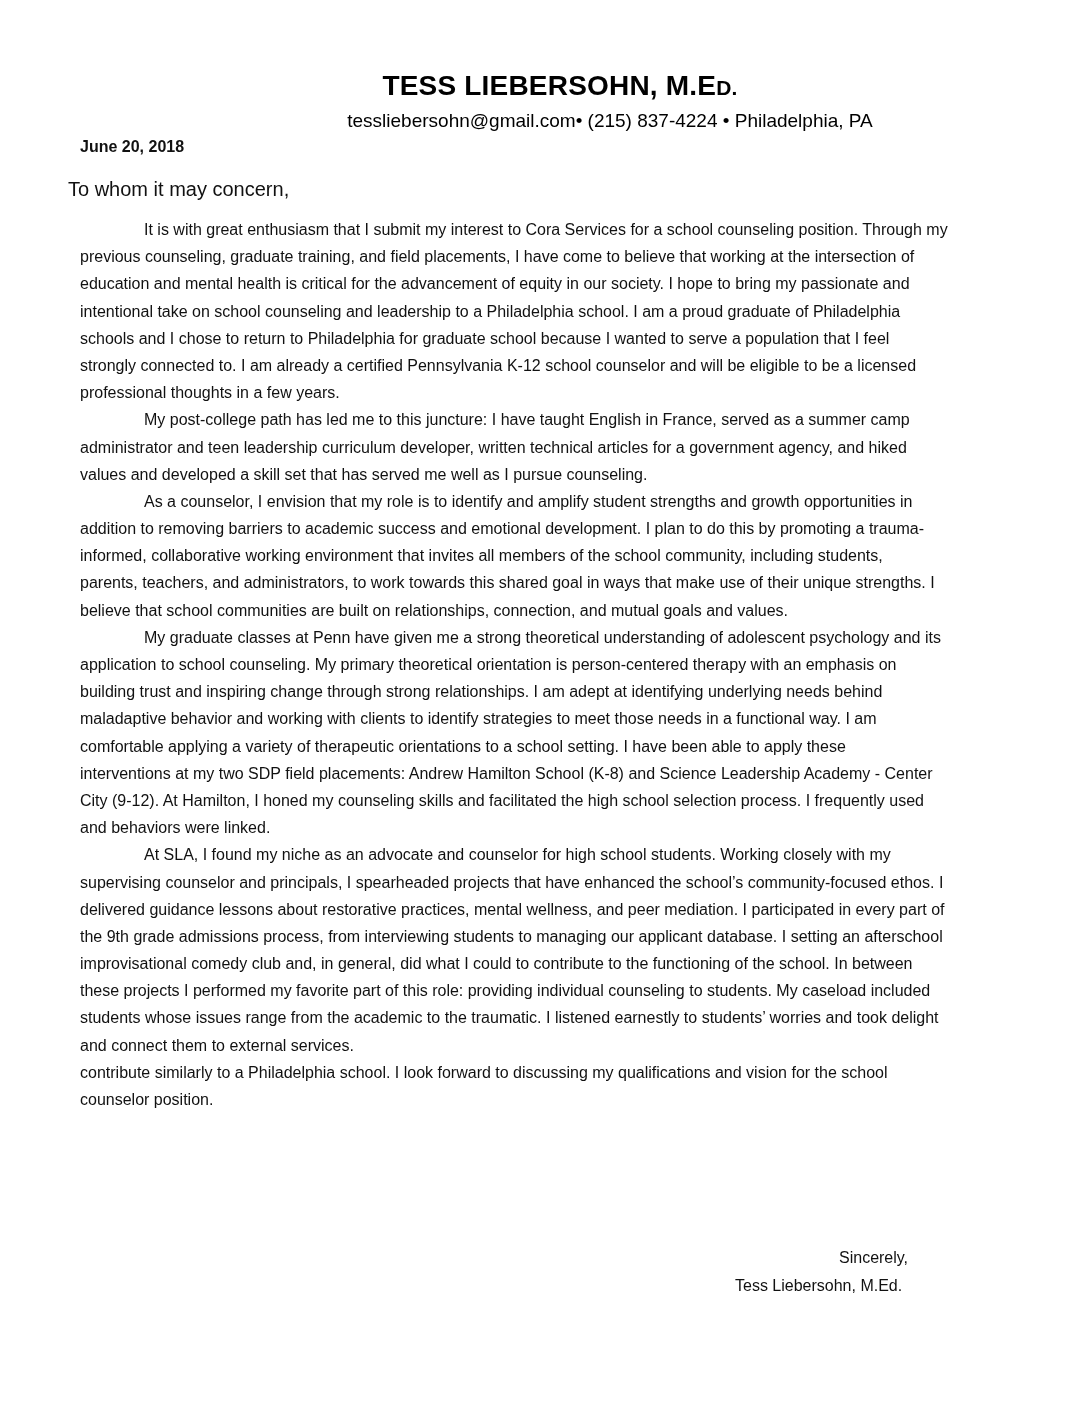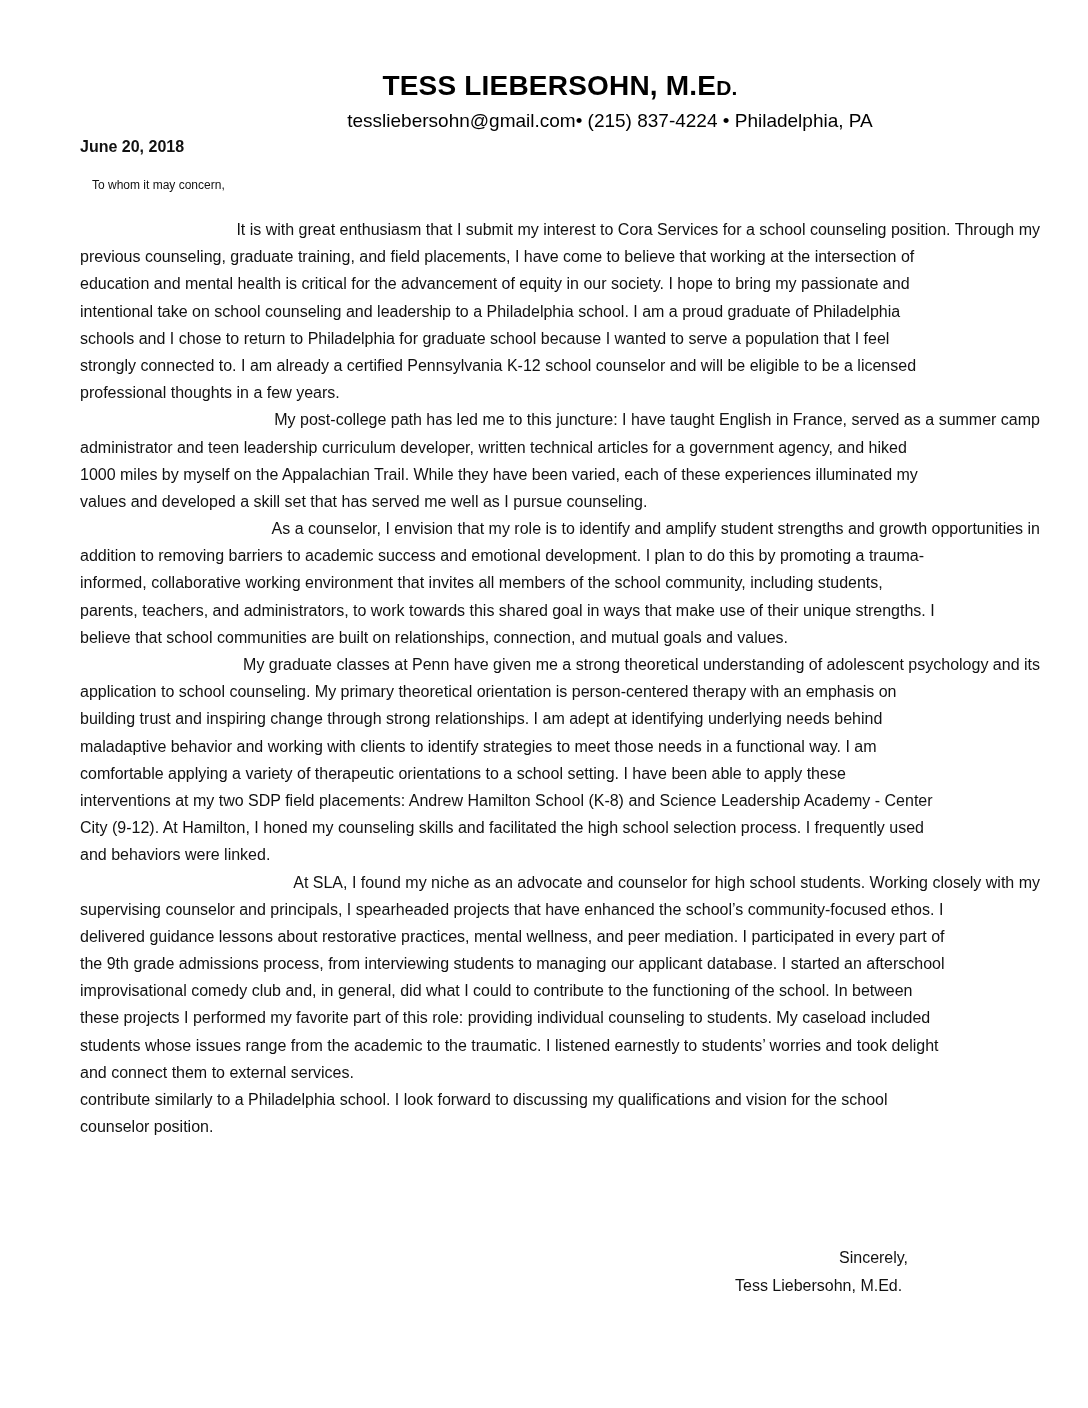--- a/index.html
+++ b/index.html
@@ -5,24 +5,24 @@
     html, body { margin: 0; padding: 0; background: #ffffff; }
     body { width: 1088px; height: 1408px; position: relative; overflow: hidden;
            font-family: "Liberation Sans", "DejaVu Sans", sans-serif; color: #111111; }
     .page { position: absolute; left: 0; top: 0; width: 1088px; height: 1004px; margin-left: 16px; }
     .name { position: absolute; top: 70px; left: 0; width: 1088px; text-align: center;
             font-weight: bold; font-size: 28px; letter-spacing: 0.2px; color: #000; }
     .name .sc { font-size: 21px; }
     .contact { position: absolute; top: 110px; left: 0; width: 1088px; text-align: center;
                font-size: 19px; color: #000; padding-left: 100px; box-sizing: border-box; }
     .date { position: absolute; top: 138px; left: 64px; font-size: 16px; font-weight: bold; }
-    .salutation { position: absolute; top: 178px; left: 76px; font-size: 12px; }
+    .salutation { position: absolute; top: 178px; left: 52px; font-size: 20px; }
     .body-text { position: absolute; top: 216px; left: 64px; width: 960px; font-size: 16px; }
     .line { height: 27.2px; line-height: 27.2px; white-space: nowrap; }
-    .line.indent { padding-left: 64px; text-align: right; }
+    .line.indent { padding-left: 64px; }
     .closing { position: absolute; top: 1249px; left: 823px; font-size: 16px; }
     .signature { position: absolute; top: 1277px; left: 719px; font-size: 16px; }
   </style>
 </head>
 <body>
 
 <div class="page">
   <div class="name"><span>TESS LIEBERSOHN, M.E</span><span class="sc">D.</span></div>
   <div class="contact">tessliebersohn@gmail.com• (215) 837-4224 • Philadelphia, PA</div>
 
@@ -35,21 +35,20 @@
       <div class="line">previous counseling, graduate training, and field placements, I have come to believe that working at the intersection of</div>
       <div class="line">education and mental health is critical for the advancement of equity in our society. I hope to bring my passionate and</div>
       <div class="line">intentional take on school counseling and leadership to a Philadelphia school. I am a proud graduate of Philadelphia</div>
       <div class="line">schools and I chose to return to Philadelphia for graduate school because I wanted to serve a population that I feel</div>
       <div class="line">strongly connected to. I am already a certified Pennsylvania K-12 school counselor and will be eligible to be a licensed</div>
       <div class="line">professional thoughts in a few years.</div>
     </div>
     <div>
       <div class="line indent">My post-college path has led me to this juncture: I have taught English in France, served as a summer camp</div>
       <div class="line">administrator and teen leadership curriculum developer, written technical articles for a government agency, and hiked</div>
-      <div class="line">1000 miles by myself on the Appalachian Trail. While they have been varied, each of these experiences illuminated my</div>
       <div class="line">values and developed a skill set that has served me well as I pursue counseling.</div>
     </div>
     <div>
       <div class="line indent">As a counselor, I envision that my role is to identify and amplify student strengths and growth opportunities in</div>
       <div class="line">addition to removing barriers to academic success and emotional development. I plan to do this by promoting a trauma-</div>
       <div class="line">informed, collaborative working environment that invites all members of the school community, including students,</div>
       <div class="line">parents, teachers, and administrators, to work towards this shared goal in ways that make use of their unique strengths. I</div>
       <div class="line">believe that school communities are built on relationships, connection, and mutual goals and values.</div>
     </div>
     <div>
@@ -59,21 +58,21 @@
       <div class="line">maladaptive behavior and working with clients to identify strategies to meet those needs in a functional way. I am</div>
       <div class="line">comfortable applying a variety of therapeutic orientations to a school setting. I have been able to apply these</div>
       <div class="line">interventions at my two SDP field placements: Andrew Hamilton School (K-8) and Science Leadership Academy - Center</div>
       <div class="line">City (9-12). At Hamilton, I honed my counseling skills and facilitated the high school selection process. I frequently used</div>
       <div class="line">and behaviors were linked.</div>
     </div>
     <div>
       <div class="line indent">At SLA, I found my niche as an advocate and counselor for high school students. Working closely with my</div>
       <div class="line">supervising counselor and principals, I spearheaded projects that have enhanced the school’s community-focused ethos. I</div>
       <div class="line">delivered guidance lessons about restorative practices, mental wellness, and peer mediation. I participated in every part of</div>
-      <div class="line">the 9th grade admissions process, from interviewing students to managing our applicant database. I started an afterschool</div>
+      <div class="line">the 9th grade admissions process, from interviewing students to managing our applicant database. I setting an afterschool</div>
       <div class="line">improvisational comedy club and, in general, did what I could to contribute to the functioning of the school. In between</div>
       <div class="line">these projects I performed my favorite part of this role: providing individual counseling to students. My caseload included</div>
       <div class="line">students whose issues range from the academic to the traumatic. I listened earnestly to students’ worries and took delight</div>
       <div class="line">and connect them to external services.</div>
     </div>
     <div>
       <div class="line">contribute similarly to a Philadelphia school. I look forward to discussing my qualifications and vision for the school</div>
       <div class="line">counselor position.</div>
     </div>
   </div>

